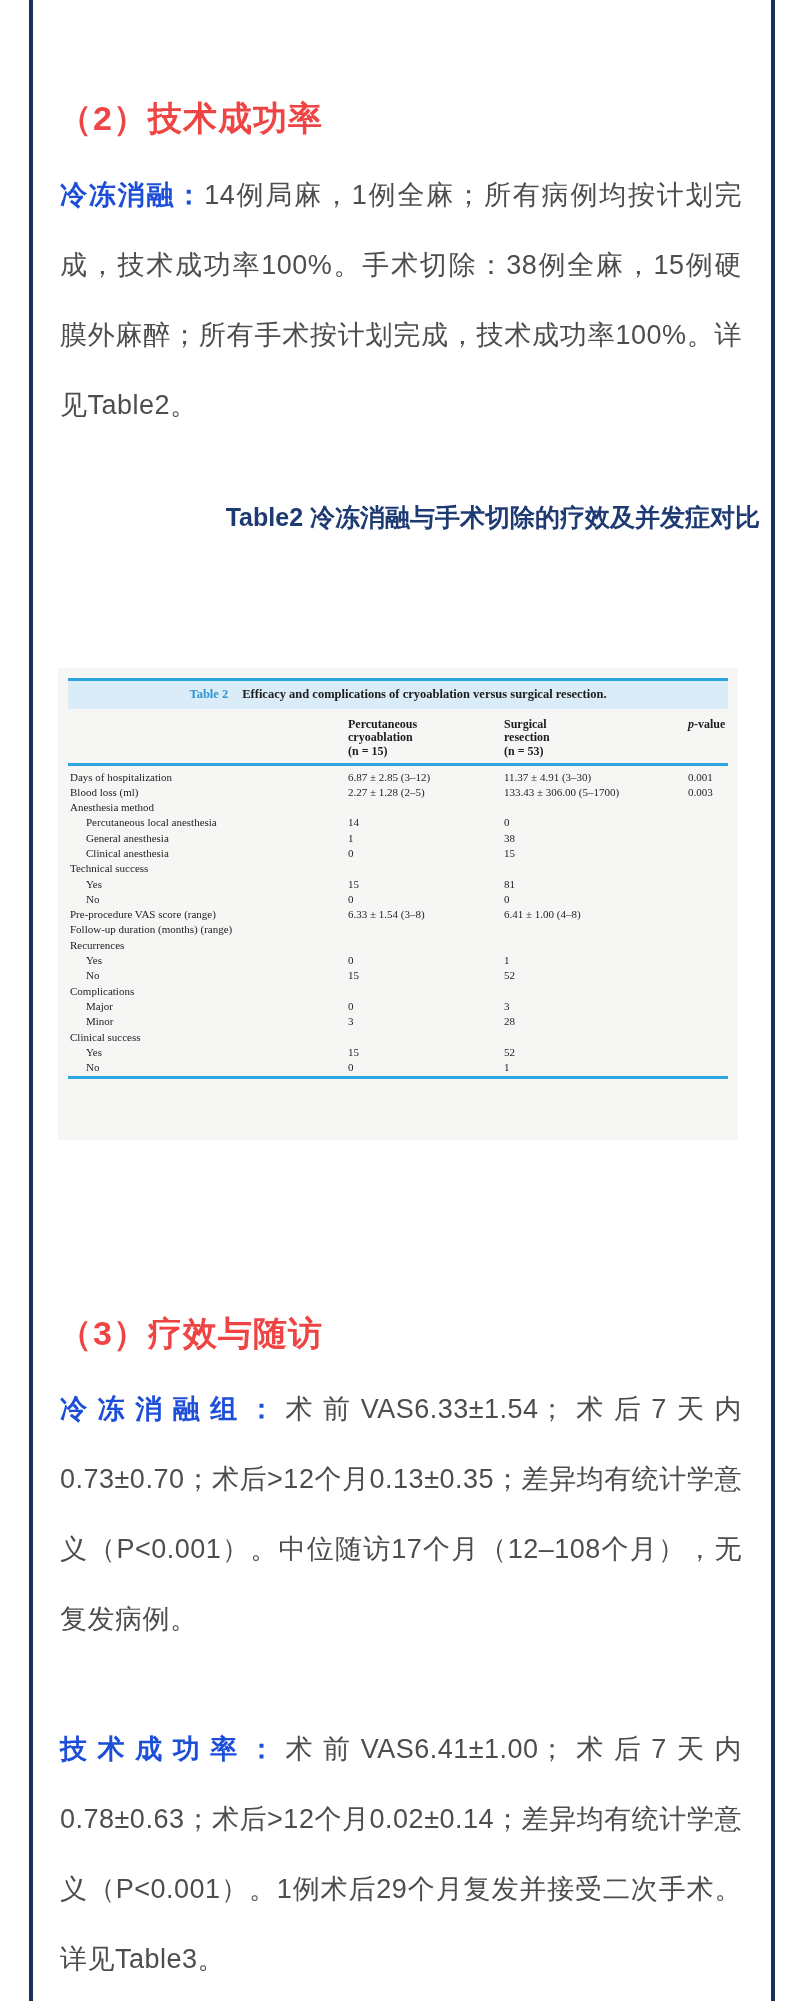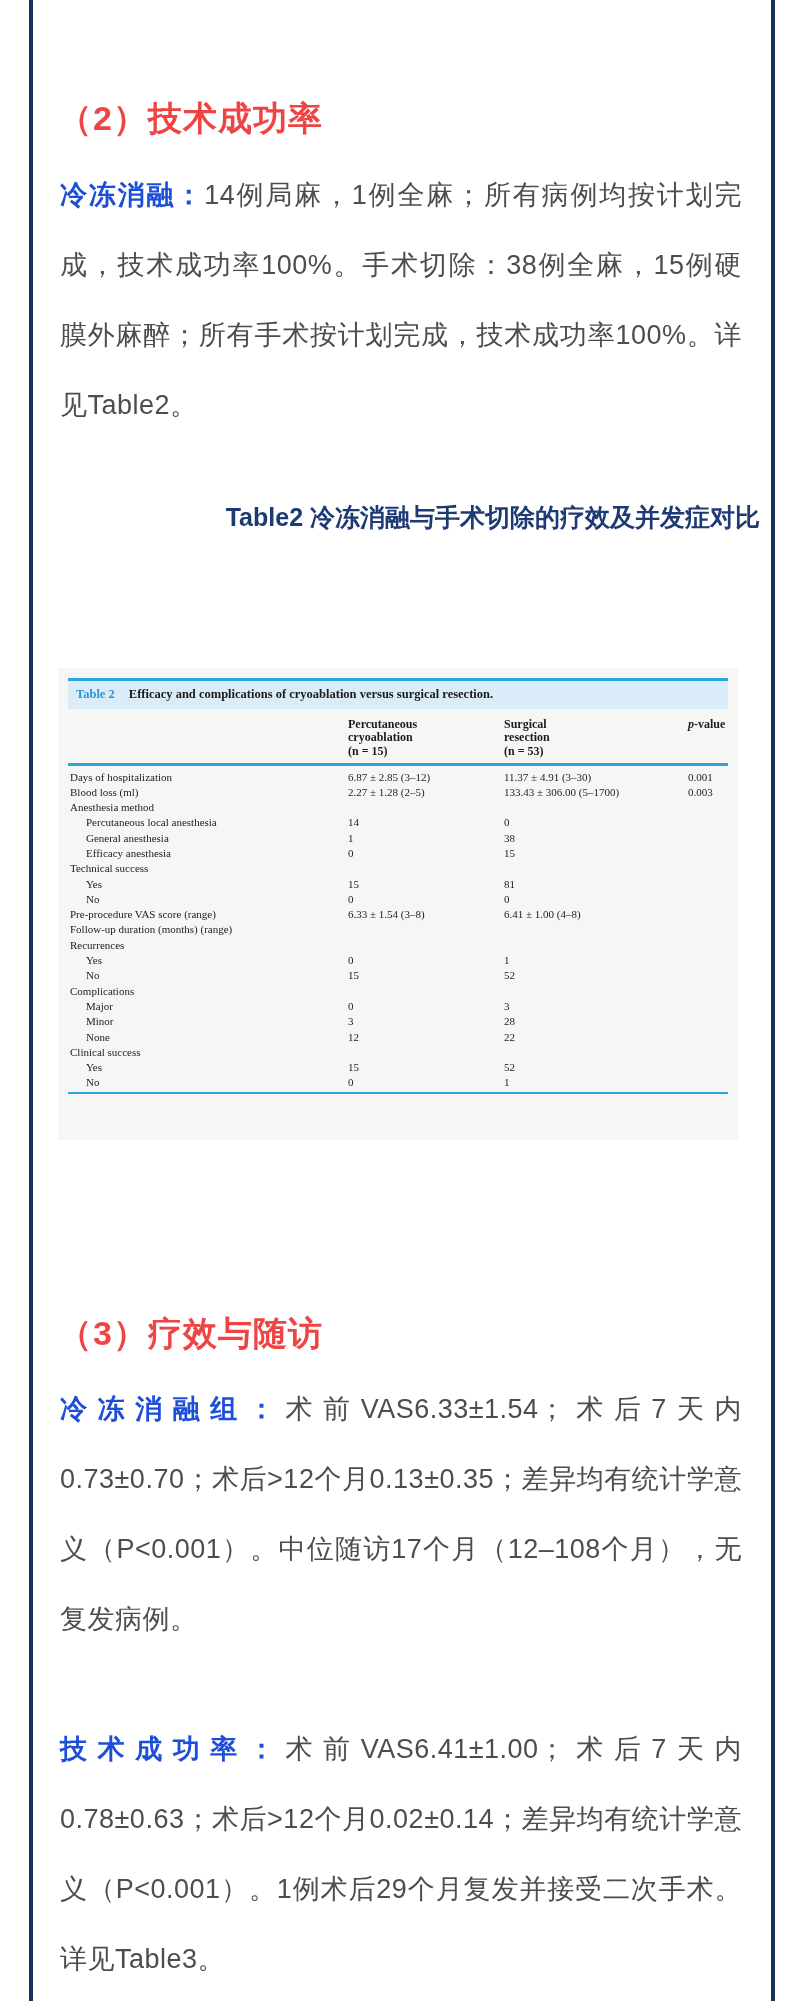--- a/index.html
+++ b/index.html
@@ -38,21 +38,21 @@
   
   .jtable{
     position:absolute;left:58px;top:668px;width:680px;height:472px;
     background:#f6f6f5;
     font-family:"Liberation Serif","DejaVu Serif",serif;
     color:#1c1c1c;box-sizing:border-box;padding:10px 10px 0 10px;
   }
   .jt-rule{height:2.5px;background:#2ca6e0;}
   .jt-band{
     background:#d9ecf8;padding:6px 8px 7px 8px;margin-top:0;
-    font-size:12.5px;font-weight:700;line-height:15px;
+    font-size:12.5px;font-weight:700;line-height:15px;text-align:center;
   }
   .jt-band .jt-label{color:#3095d2;margin-right:14px;}
   .jt-band .jt-title{color:#1c1c1c;}
   .jt-grid{display:grid;grid-template-columns:280px 156px 184px 1fr;}
   .jt-header{padding:9px 0 5px 0;}
   .jt-header .jt-hcell{
     font-size:12px;font-weight:700;line-height:13.5px;white-space:pre-line;
   }
   .jt-hcell.first-letter-italic::first-letter{font-style:italic;}
   .jt-rows{margin-top:2px;}
@@ -124,21 +124,21 @@
       </div>
 
       <div class="jt-row">
         <div class="jt-cell-label indent">General anesthesia</div>
         <div class="jt-cell-c1">1</div>
         <div class="jt-cell-c2">38</div>
         <div class="jt-cell-p"></div>
       </div>
 
       <div class="jt-row">
-        <div class="jt-cell-label indent">Efficacy anesthesia</div>
+        <div class="jt-cell-label indent">Clinical anesthesia</div>
         <div class="jt-cell-c1">0</div>
         <div class="jt-cell-c2">15</div>
         <div class="jt-cell-p"></div>
       </div>
 
       <div class="jt-row">
         <div class="jt-cell-label">Technical success</div>
         <div class="jt-cell-c1"></div>
         <div class="jt-cell-c2"></div>
         <div class="jt-cell-p"></div>
@@ -209,26 +209,20 @@
         <div class="jt-cell-p"></div>
       </div>
 
       <div class="jt-row">
         <div class="jt-cell-label indent">Minor</div>
         <div class="jt-cell-c1">3</div>
         <div class="jt-cell-c2">28</div>
         <div class="jt-cell-p"></div>
       </div>
 
-      <div class="jt-row">
-        <div class="jt-cell-label indent">None</div>
-        <div class="jt-cell-c1">12</div>
-        <div class="jt-cell-c2">22</div>
-        <div class="jt-cell-p"></div>
-      </div>
 
       <div class="jt-row">
         <div class="jt-cell-label">Clinical success</div>
         <div class="jt-cell-c1"></div>
         <div class="jt-cell-c2"></div>
         <div class="jt-cell-p"></div>
       </div>
 
       <div class="jt-row">
         <div class="jt-cell-label indent">Yes</div>

